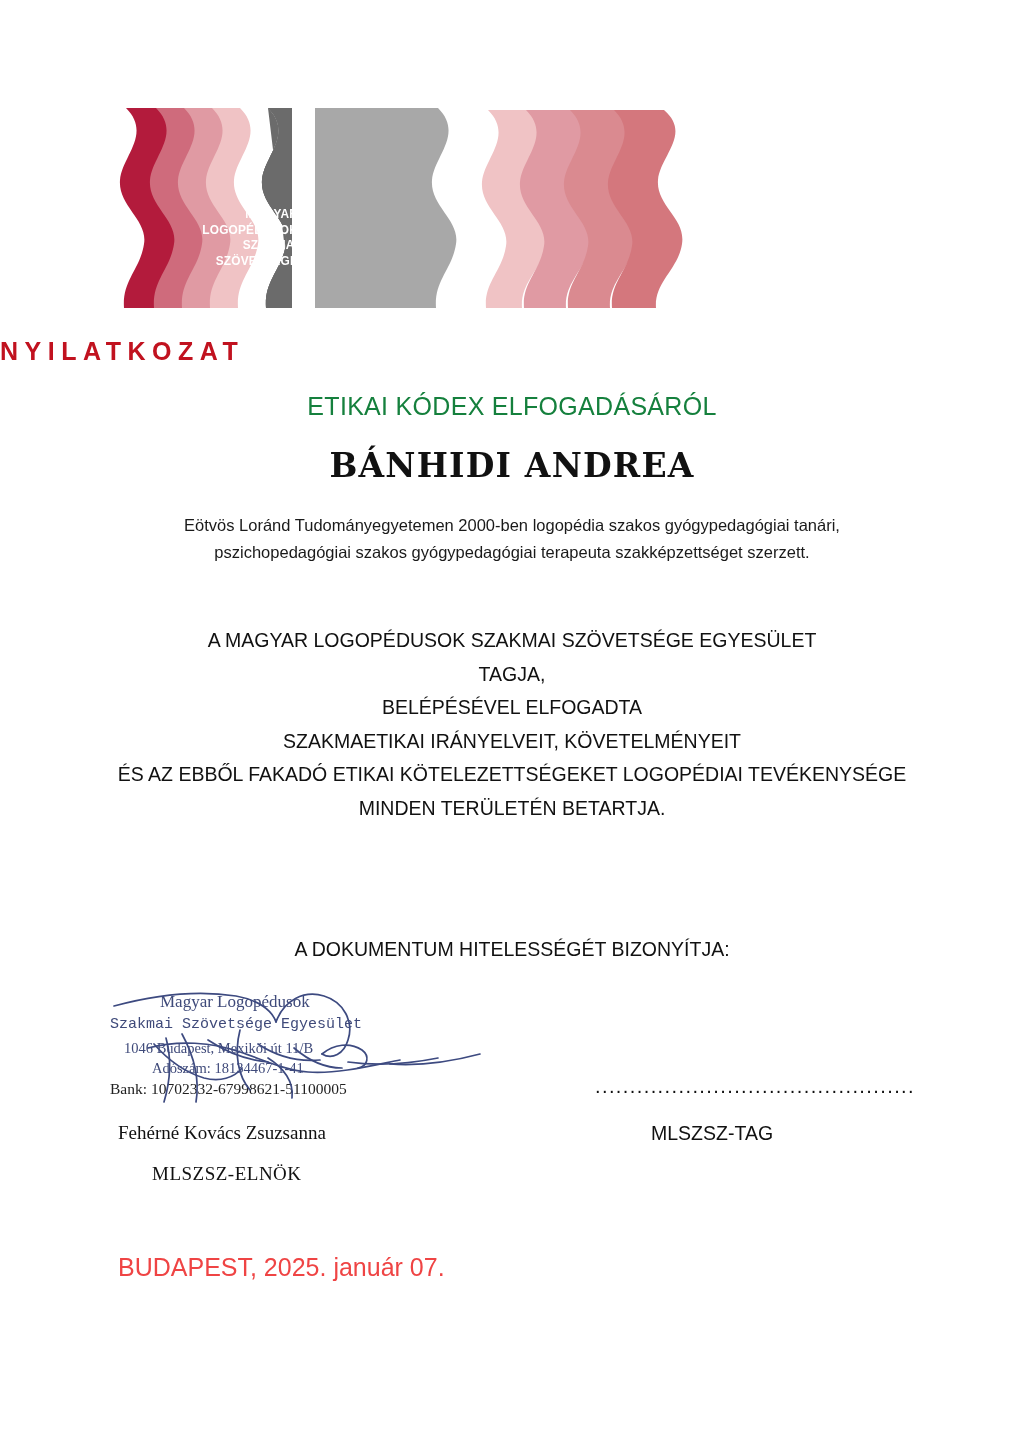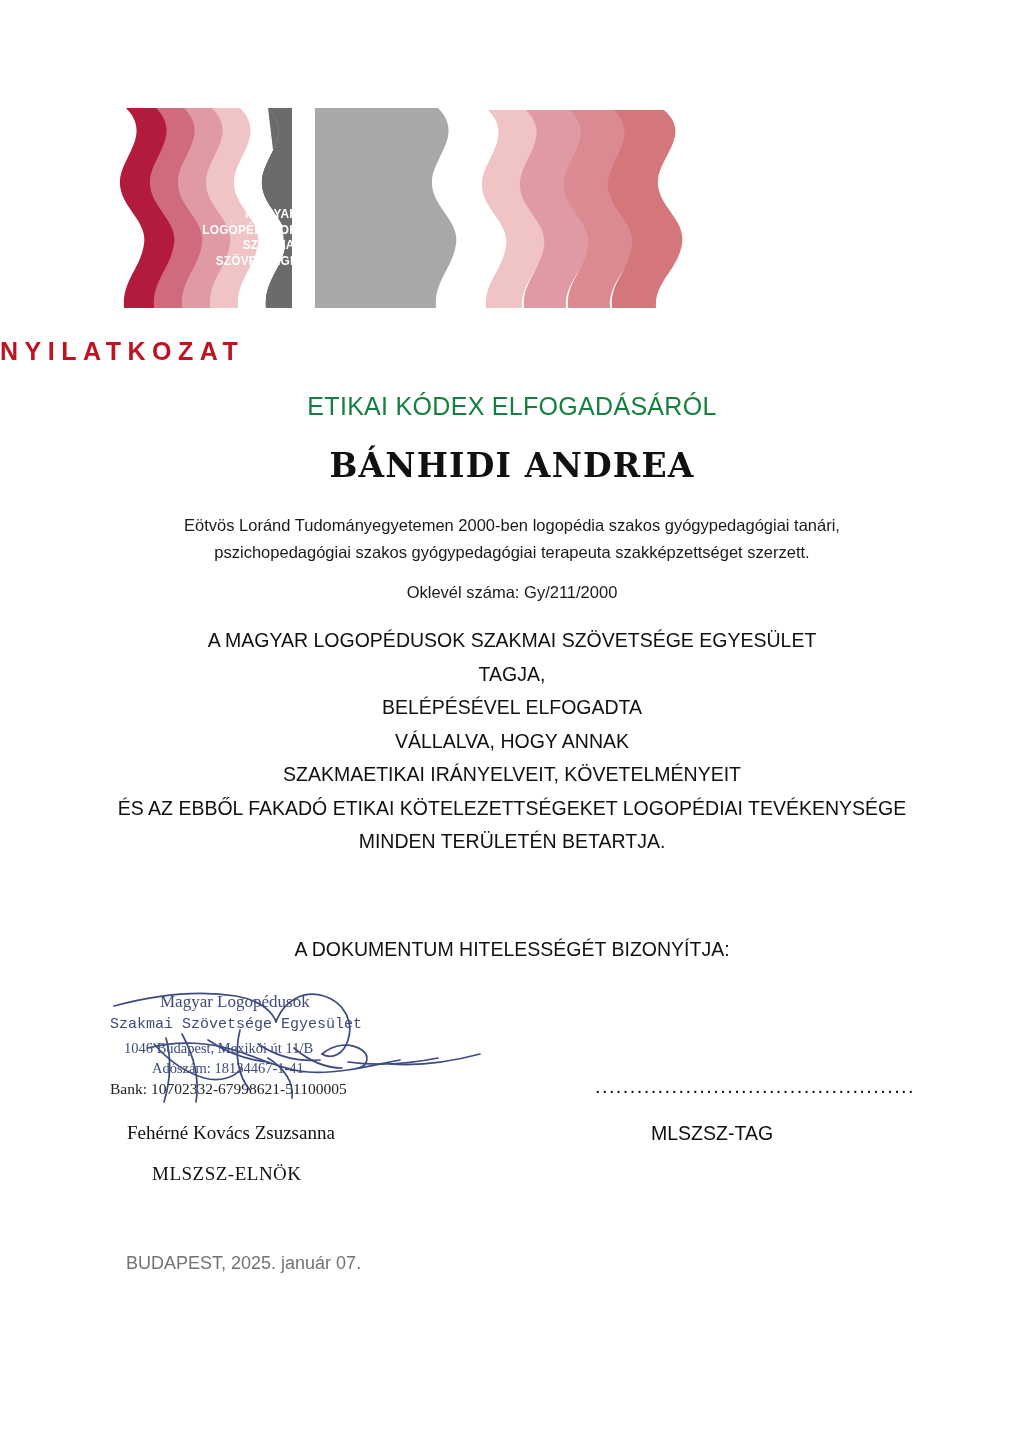--- a/index.html
+++ b/index.html
@@ -161,21 +161,20 @@
   }
 
   
   .sig-left-name {
     position: absolute;
     left: 118px;
     top: 1122px;
     font-family: "Liberation Serif", "DejaVu Serif", serif;
     font-size: 19px;
     color: #111;
-    margin-left: 9px;
   }
   .sig-left-role {
     position: absolute;
     left: 152px;
     top: 1163px;
     font-family: "Liberation Serif", "DejaVu Serif", serif;
     font-size: 19px;
     letter-spacing: 0.5px;
     color: #111;
   }
@@ -194,24 +193,24 @@
   .sig-right-role {
     position: absolute;
     left: 651px;
     top: 1122px;
     font-size: 19.5px;
     color: #111;
   }
 
   .date-line {
     position: absolute;
-    left: 126px;
+    left: 118px;
     top: 1253px;
-    font-size: 18px;
-    color: #737373;
+    font-size: 25px;
+    color: #ef4444;
   }
 </style>
 </head>
 <body>
 
 <div class="page">
 
   <div class="logo-band">
     <svg width="718" height="200" viewBox="0 0 718 200" xmlns="http://www.w3.org/2000/svg">
 
@@ -249,27 +248,25 @@
   <div class="title-main">NYILATKOZAT</div>
   <div class="title-sub">ETIKAI KÓDEX ELFOGADÁSÁRÓL</div>
 
   <div class="person-name">BÁNHIDI  ANDREA</div>
 
   <div class="qualification">
     <div>Eötvös Loránd Tudományegyetemen 2000-ben logopédia szakos gyógypedagógiai tanári,</div>
     <div>pszichopedagógiai szakos gyógypedagógiai terapeuta szakképzettséget szerzett.</div>
   </div>
 
-  <div class="diploma-no">Oklevél száma: Gy/211/2000</div>
 
   <div class="declaration">
     <div>A MAGYAR LOGOPÉDUSOK SZAKMAI SZÖVETSÉGE EGYESÜLET</div>
     <div>TAGJA,</div>
     <div>BELÉPÉSÉVEL ELFOGADTA</div>
-    <div>VÁLLALVA, HOGY ANNAK</div>
     <div>SZAKMAETIKAI IRÁNYELVEIT, KÖVETELMÉNYEIT</div>
     <div>ÉS AZ EBBŐL FAKADÓ ETIKAI KÖTELEZETTSÉGEKET LOGOPÉDIAI TEVÉKENYSÉGE</div>
     <div>MINDEN TERÜLETÉN BETARTJA.</div>
   </div>
 
   <div class="auth-line">A DOKUMENTUM HITELESSÉGÉT BIZONYÍTJA:</div>
 
   <div class="stamp">
     <div class="stamp-text">
       <div class="stamp-l1">Magyar Logopédusok</div>

